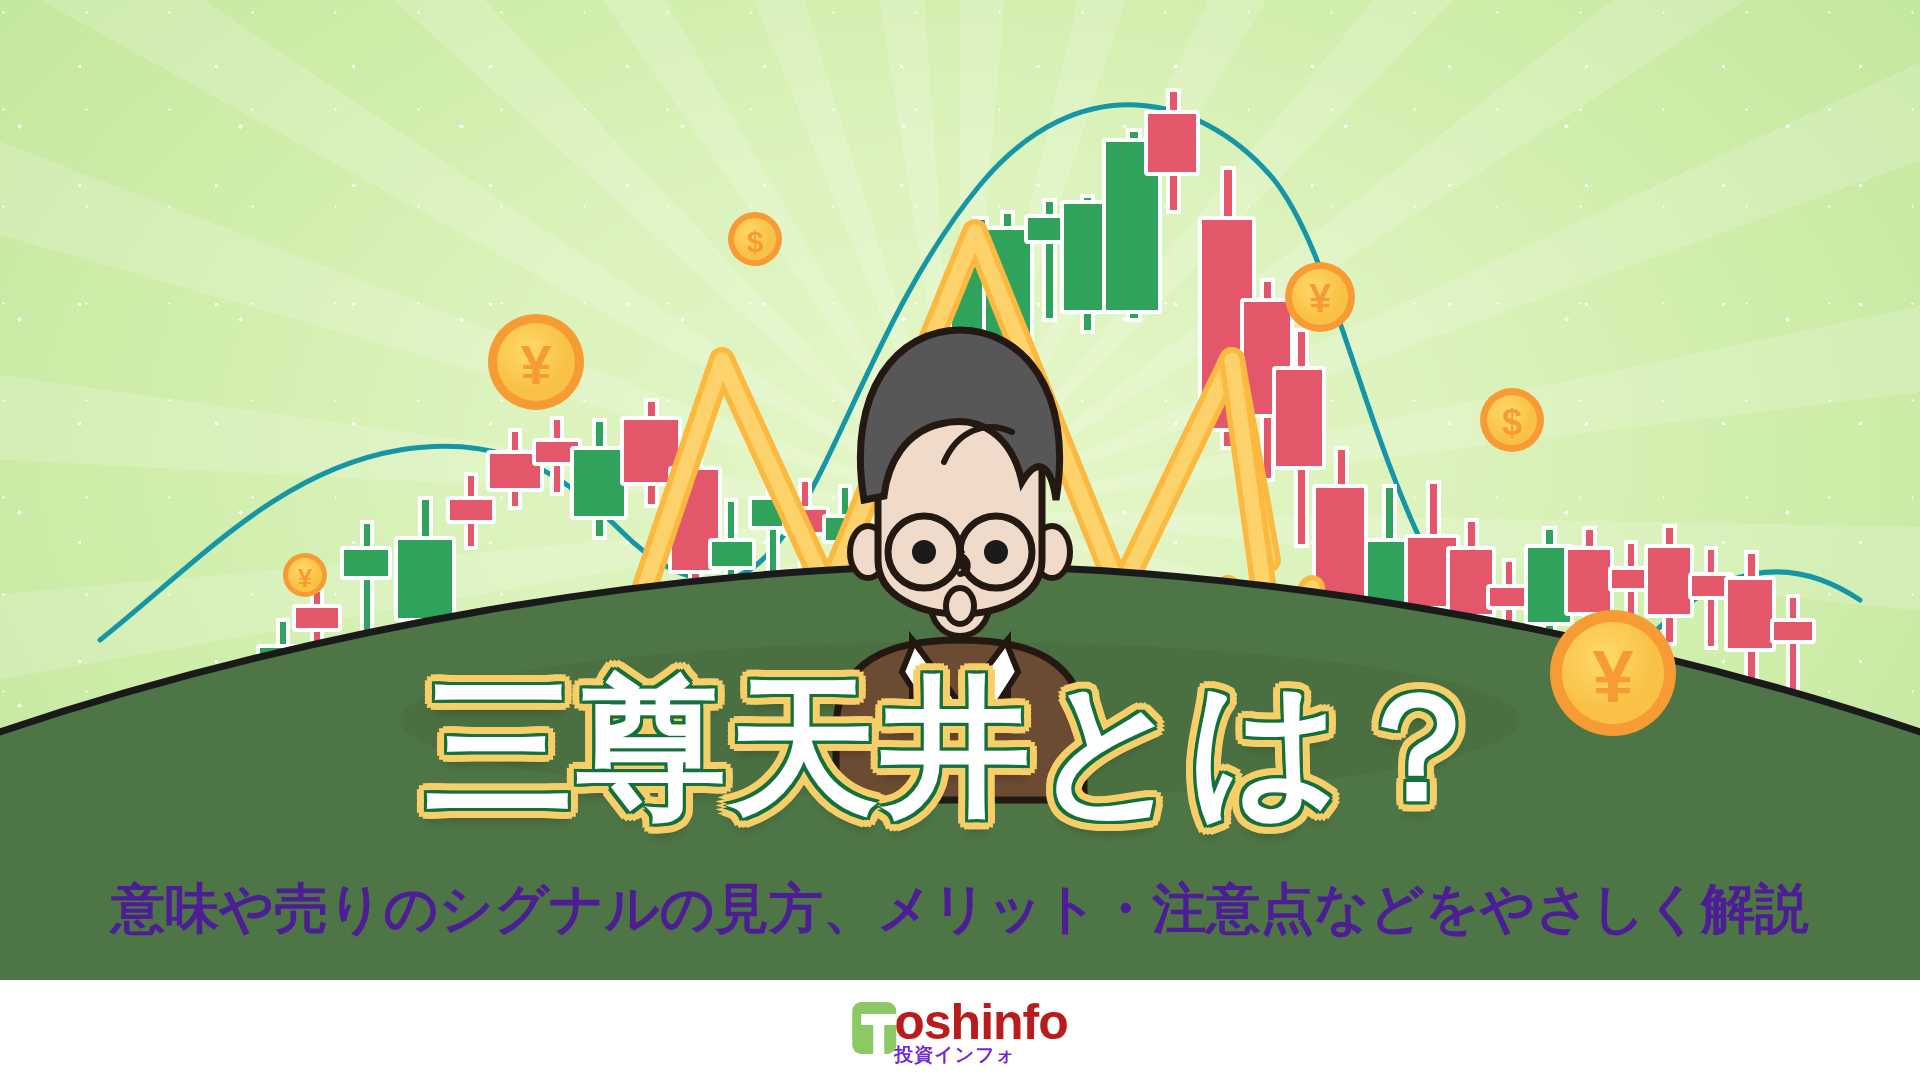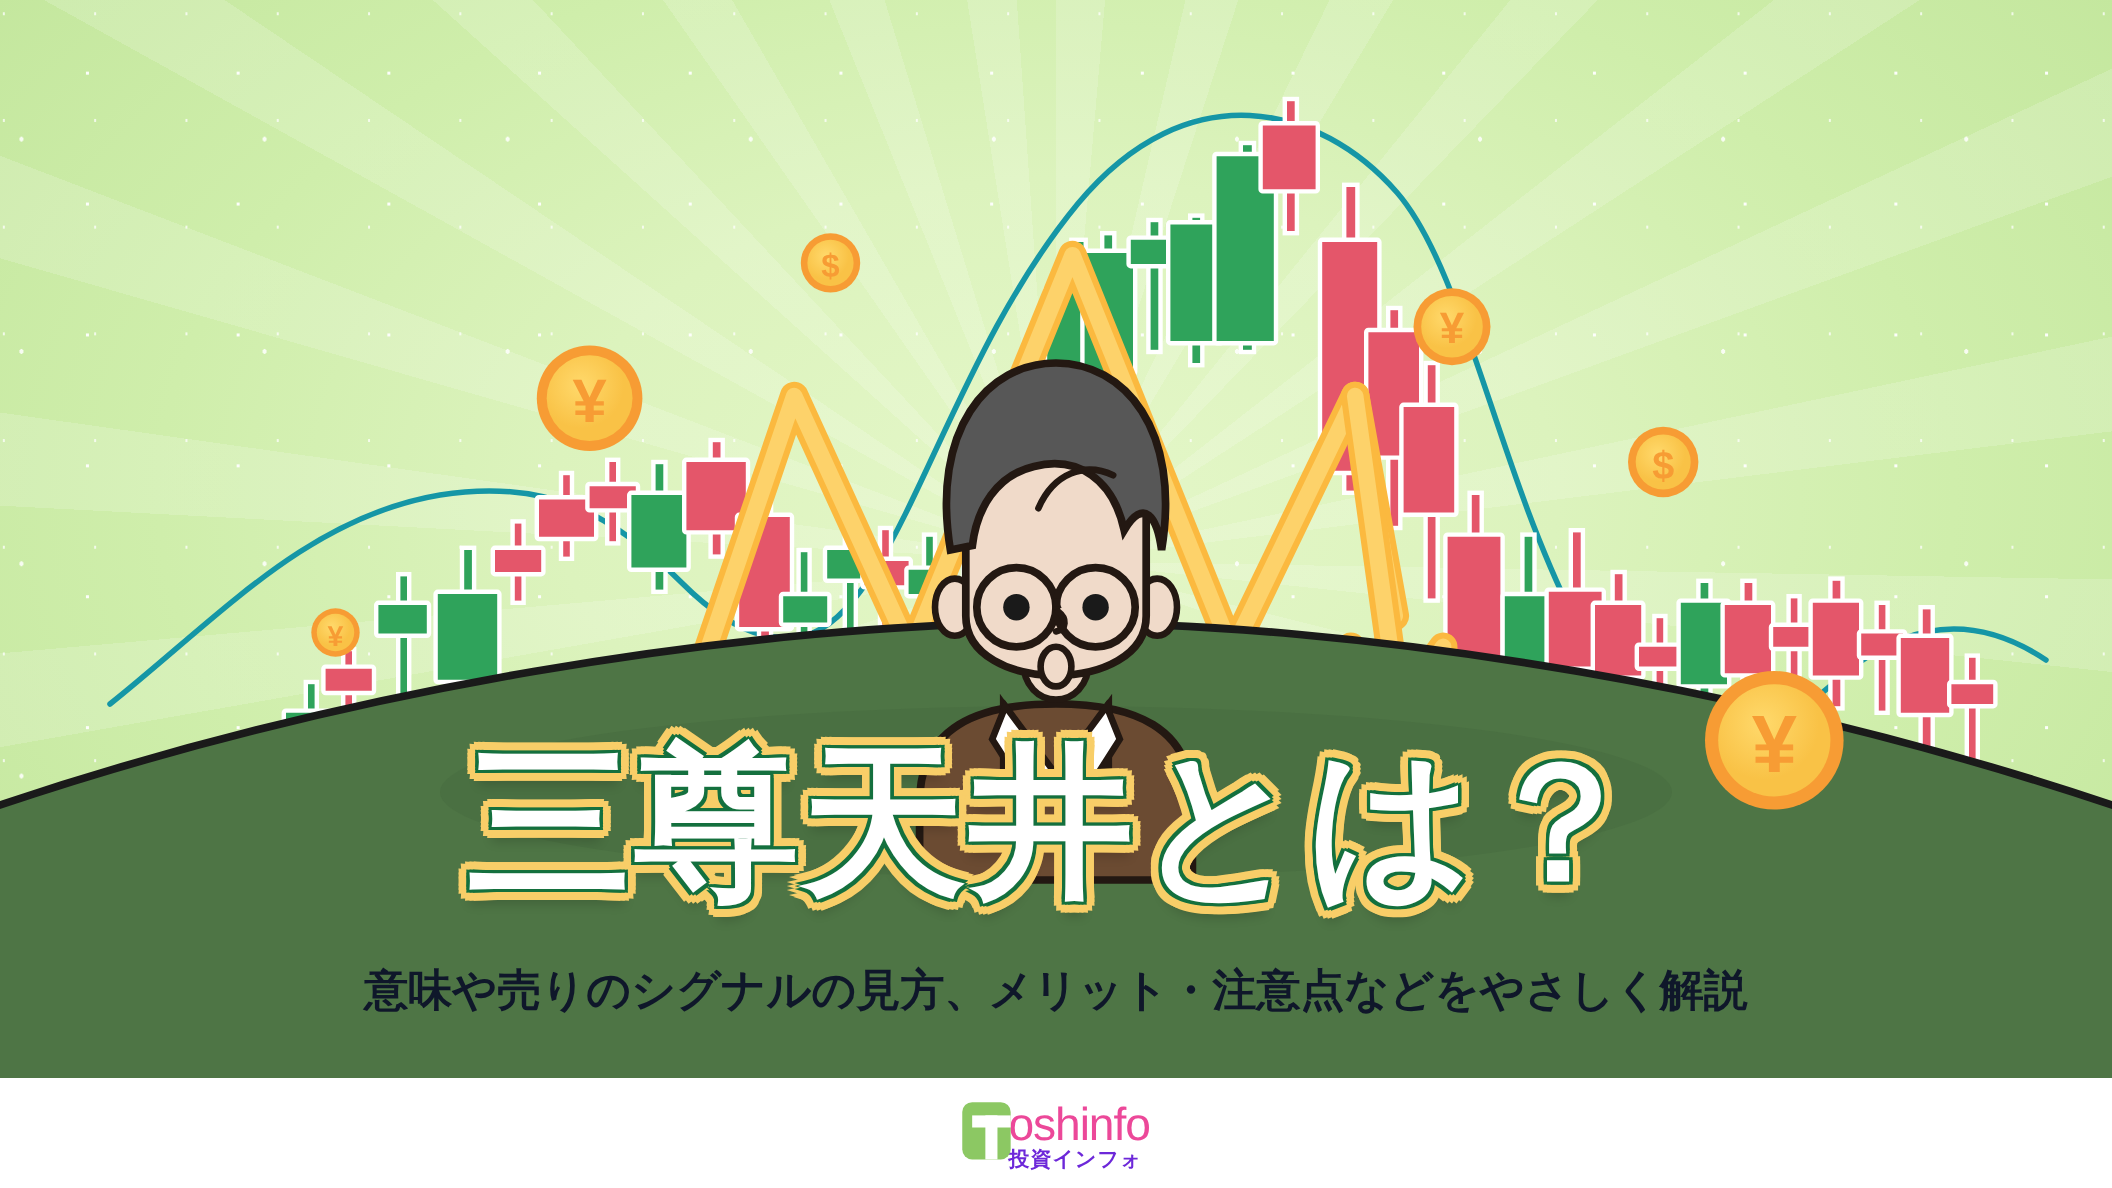--- a/index.html
+++ b/index.html
@@ -39,32 +39,32 @@
         -3px 0 0 #14703e, 3px 0 0 #14703e, 0 -3px 0 #14703e, 0 3px 0 #14703e,
         -3px -3px 0 #14703e, 3px -3px 0 #14703e, -3px 3px 0 #14703e, 3px 3px 0 #14703e,
         
         -10px 0 0 #f8ce68, 10px 0 0 #f8ce68, 0 -10px 0 #f8ce68, 0 10px 0 #f8ce68,
         -8px -8px 0 #f8ce68, 8px -8px 0 #f8ce68, -8px 8px 0 #f8ce68, 8px 8px 0 #f8ce68,
         -10px -4px 0 #f8ce68, 10px -4px 0 #f8ce68, -10px 4px 0 #f8ce68, 10px 4px 0 #f8ce68,
         -4px -10px 0 #f8ce68, 4px -10px 0 #f8ce68, -4px 10px 0 #f8ce68, 4px 10px 0 #f8ce68,
         0 14px 10px rgba(0,0,0,0.16);
      white-space:nowrap;}
   .sub-title{position:absolute;left:0;top:873px;width:1920px;text-align:center;
-     font-size:40px;font-weight:bold;color:#0f172a;letter-spacing:0px;white-space:nowrap;}
+     font-size:54px;font-weight:bold;color:#4c1d95;letter-spacing:0px;white-space:nowrap;}
 
   
   .footer{position:absolute;left:0;top:980px;width:1920px;height:100px;background:#ffffff;}
   .logo{position:absolute;left:50%;top:1002px;transform:translateX(-50%);
         display:flex;align-items:flex-start;gap:0px;}
   .logo-mark{position:relative;width:44px;height:52px;}
   .logo-mark .sq{position:absolute;left:0;top:0;width:44px;height:52px;background:#8cc863;border-radius:9px;}
   .logo-mark .tbar{position:absolute;left:9px;top:12px;width:35px;height:11px;background:#ffffff;}
   .logo-mark .tstem{position:absolute;left:21px;top:12px;width:11px;height:40px;background:#ffffff;}
   .logo-text{margin-left:-2px;}
-  .logo-word{font-size:42px;line-height:40px;font-weight:normal;color:#ec4899;letter-spacing:-1px;}
+  .logo-word{font-size:50px;line-height:40px;font-weight:bold;color:#b91c1c;letter-spacing:-1px;}
   .logo-jp{font-size:19px;line-height:22px;font-weight:bold;color:#6d28d9;letter-spacing:1px;margin-top:2px;}
 </style>
 </head>
 <body>
 
 <div id="stage">
 
   <div class="sky">
     <div class="rays"></div>
     <div class="speckles"></div>

